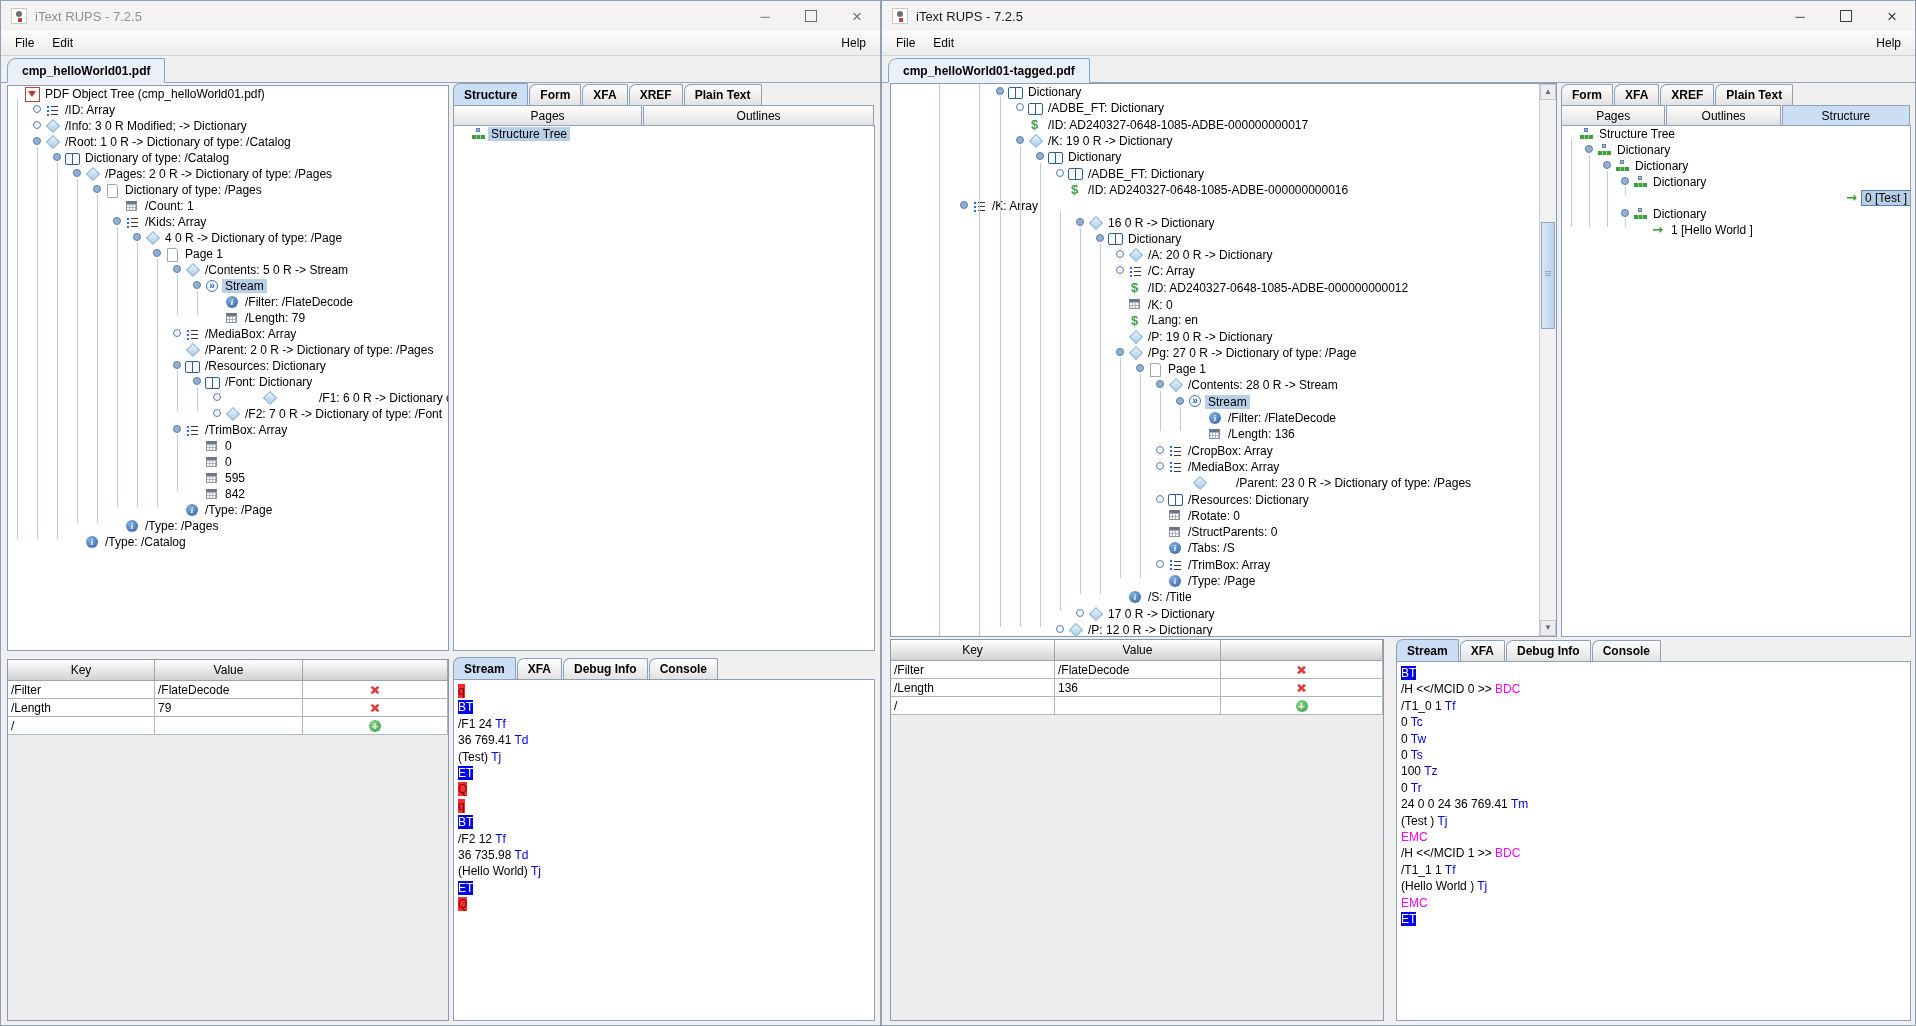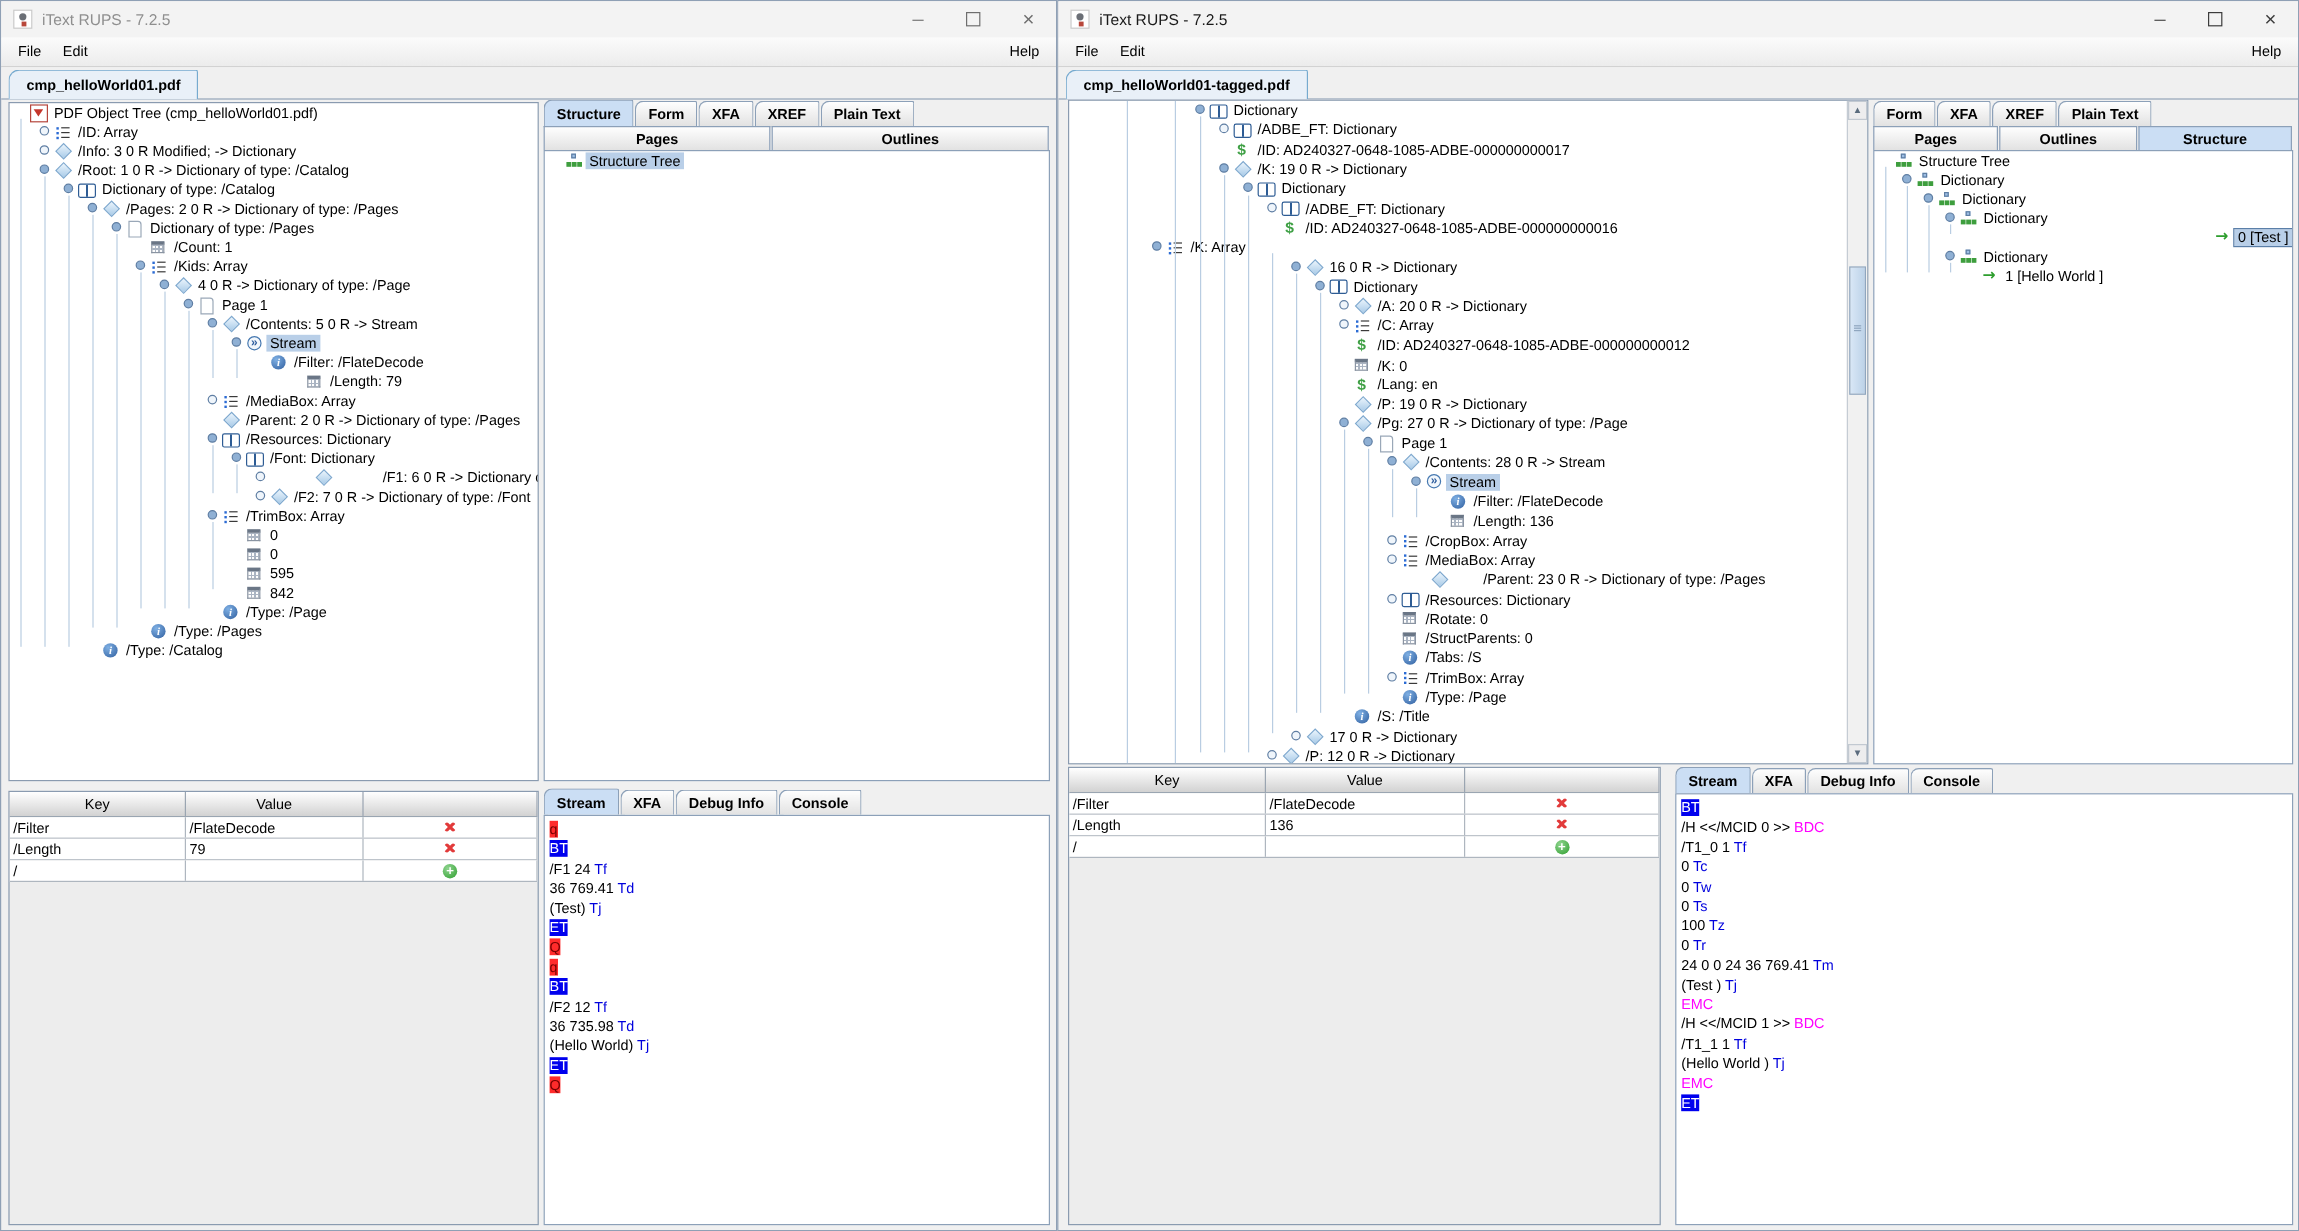--- a/index.html
+++ b/index.html
@@ -30,21 +30,21 @@
   
   .panel{position:absolute;background:#FFF;border:1px solid #8A9BB0;box-sizing:border-box;overflow:hidden;}
   .panel.gray{background:#EDEDED;}
   .tabpane{position:absolute;box-sizing:border-box;}
   .tabs-row{display:flex;height:22px;align-items:flex-end;}
   .tab{height:21px;padding:0 10px;margin-right:1px;font-weight:bold;border:1px solid #8CA0B8;border-bottom:none;
     background:linear-gradient(#FEFEFE,#E2E2E2);border-top-left-radius:7px;border-top-right-radius:2px;
     display:flex;align-items:center;box-sizing:border-box;white-space:nowrap;}
   .tab.sel{background:#CBDEF4;height:22px;}
   .tabs-row2{display:flex;height:20px;}
-  .tab2{height:20px;font-weight:bold;border:1px solid #8CA0B8;border-bottom:none;margin-right:1px;
+  .tab2{height:20px;font-weight:normal;border:1px solid #8CA0B8;border-bottom:none;margin-right:1px;
     background:linear-gradient(#FEFEFE,#E2E2E2);display:flex;align-items:center;justify-content:center;box-sizing:border-box;}
   .tab2.sel{background:#CBDEF4;}
   .tabpane-content{position:absolute;left:0;right:0;bottom:0;background:#FFF;border:1px solid #8CA0B8;overflow:hidden;box-sizing:border-box;}
 
   
   .treebox{position:relative;width:100%;height:100%;overflow:hidden;}
   .trow{display:flex;align-items:center;white-space:nowrap;box-sizing:border-box;}
   .tlabel{padding:0 3px;white-space:pre;}
   .tlabel.sel1{background:#B9CFE8;}
   .tlabel.sel2{background:#B9CFE8;outline:1px solid #5B7FA8;}
@@ -192,21 +192,21 @@
         <div class="trow" style="height: 16px; padding-left: 184px;">
           <span class="hdl e"></span>
           <span class="ic ic-stream"></span>
           <span class="tlabel sel1">Stream</span>
         </div>
         <div class="trow" style="height: 16px; padding-left: 204px;">
           <span class="hdl"></span>
           <span class="ic ic-info"></span>
           <span class="tlabel">/Filter: /FlateDecode</span>
         </div>
-        <div class="trow" style="height: 16px; padding-left: 204px; margin-left: 30px;">
+        <div class="trow" style="height: 16px; padding-left: 204px;">
           <span class="hdl"></span>
           <span class="ic ic-calc"></span>
           <span class="tlabel">/Length: 79</span>
         </div>
         <div class="trow" style="height: 16px; padding-left: 164px;">
           <span class="hdl c"></span>
           <span class="ic ic-list"></span>
           <span class="tlabel">/MediaBox: Array</span>
         </div>
         <div class="trow" style="height: 16px; padding-left: 164px;">

